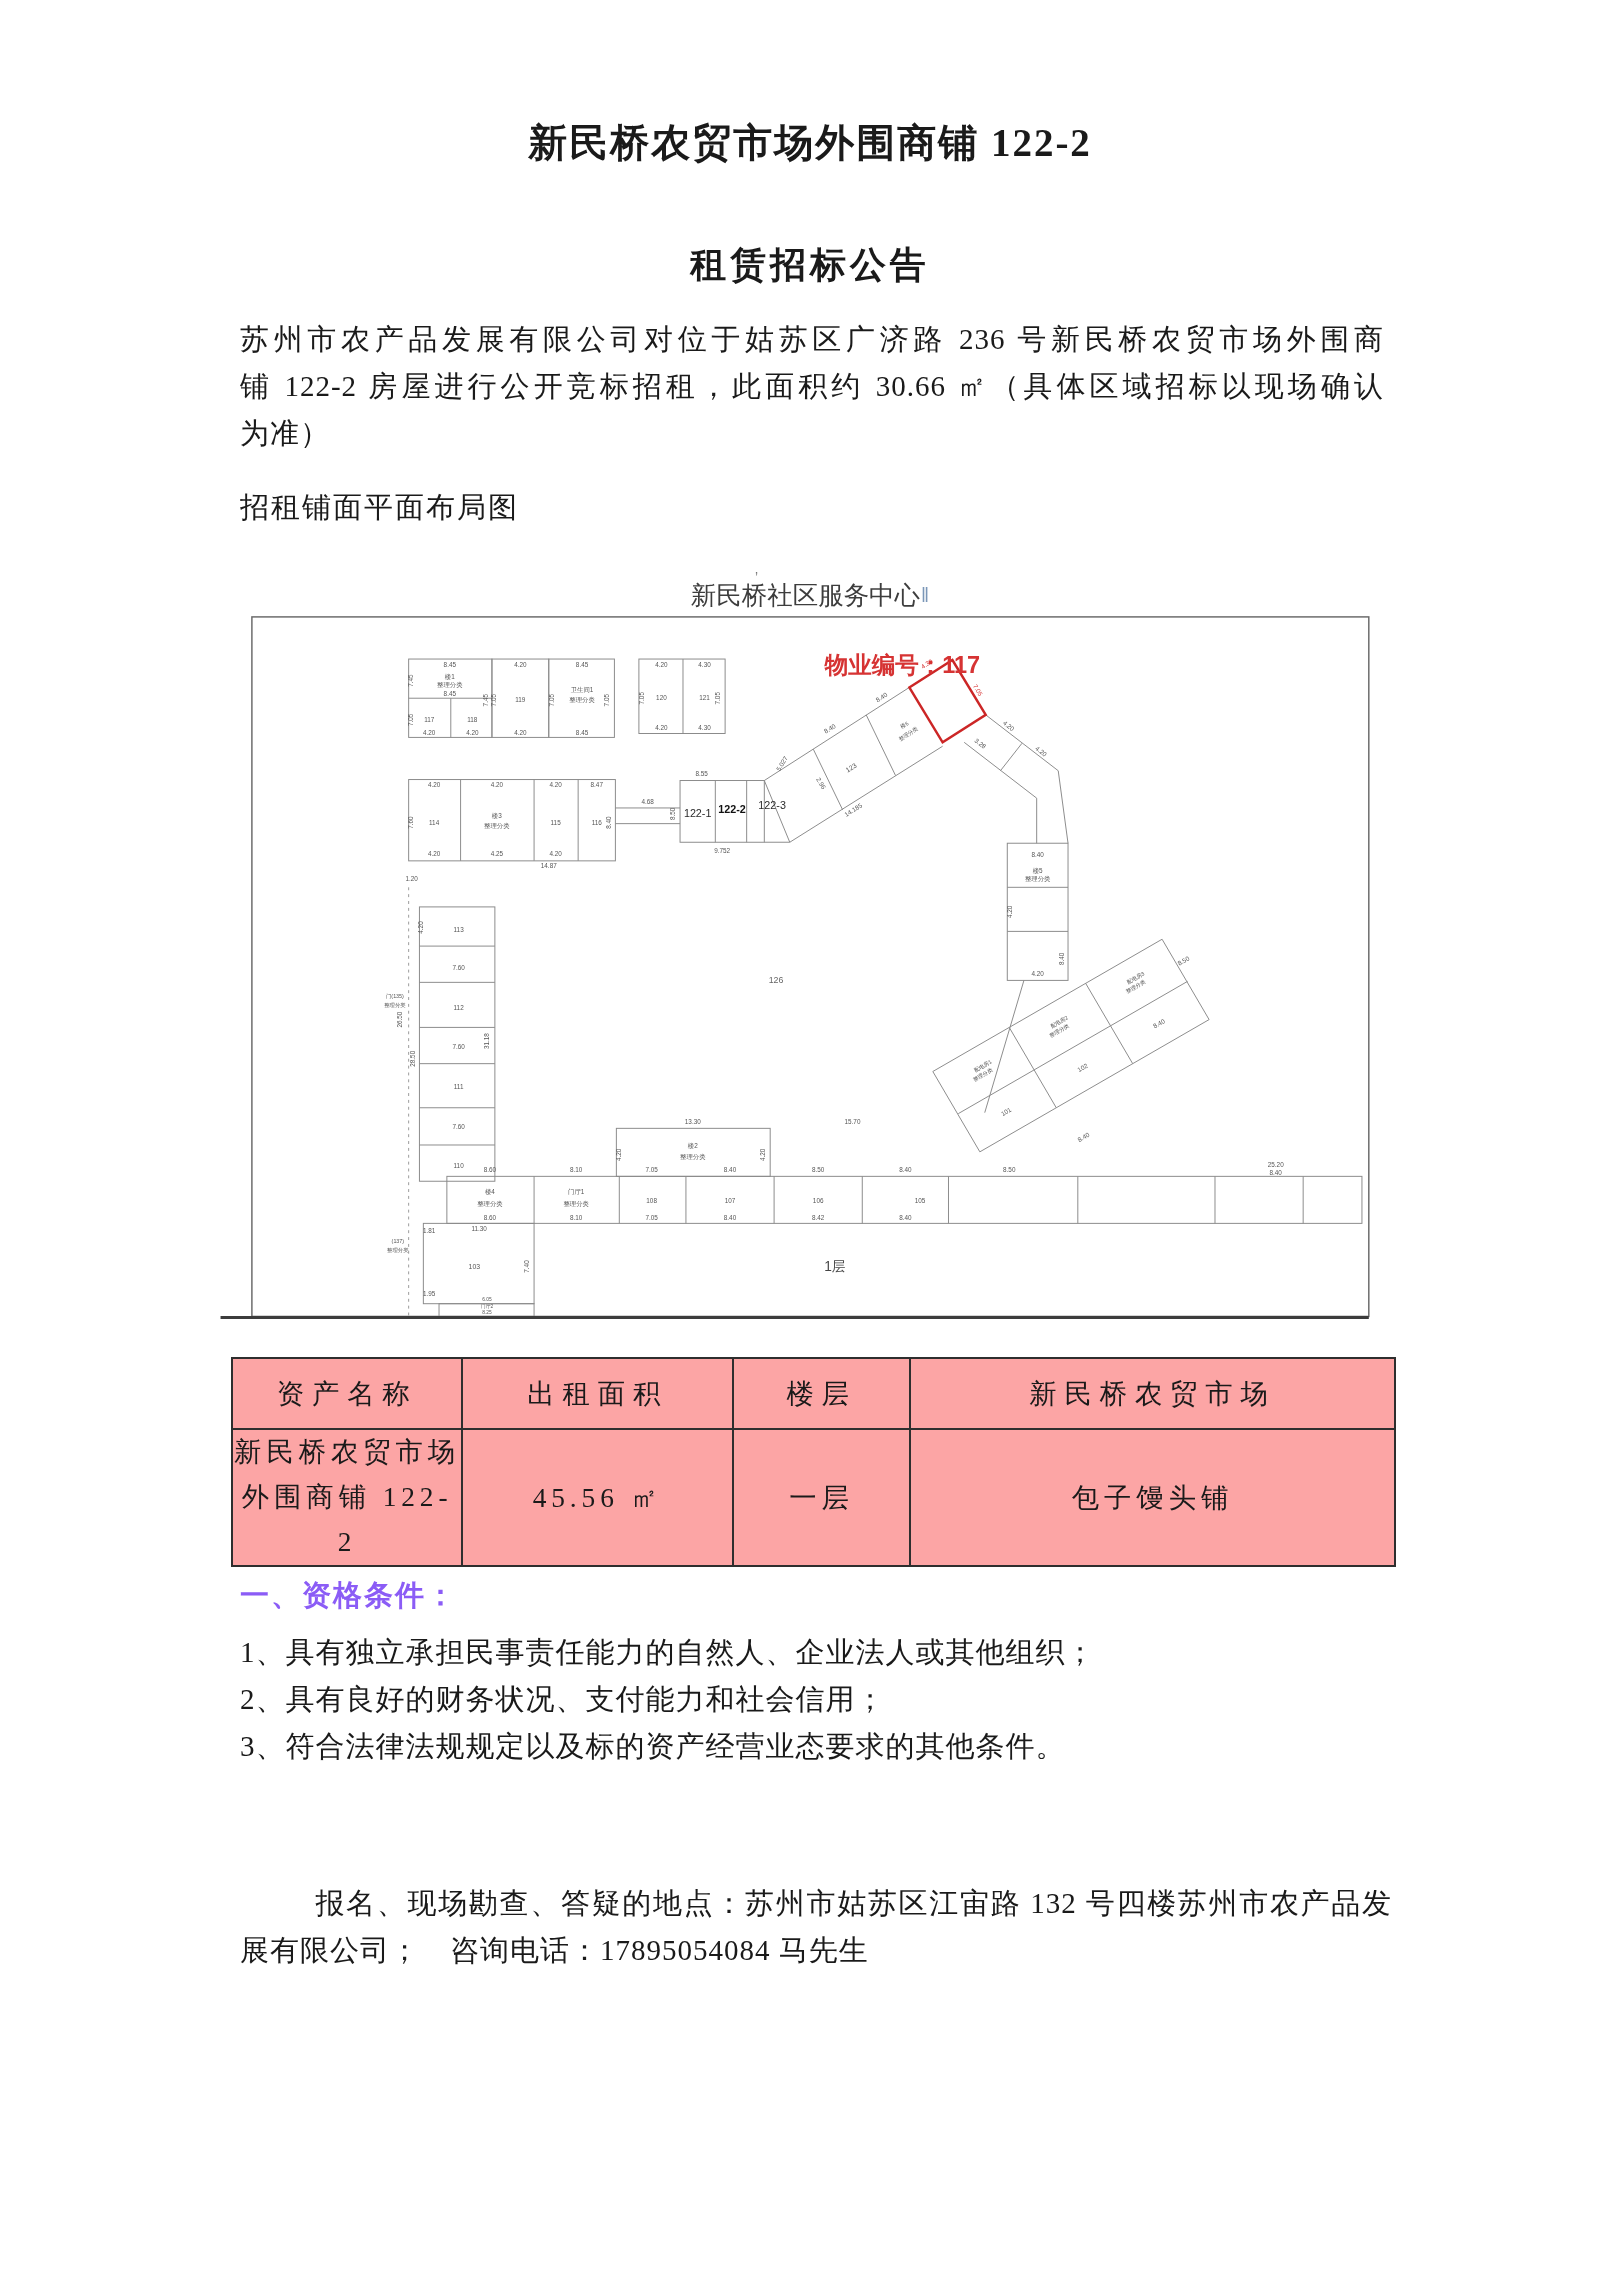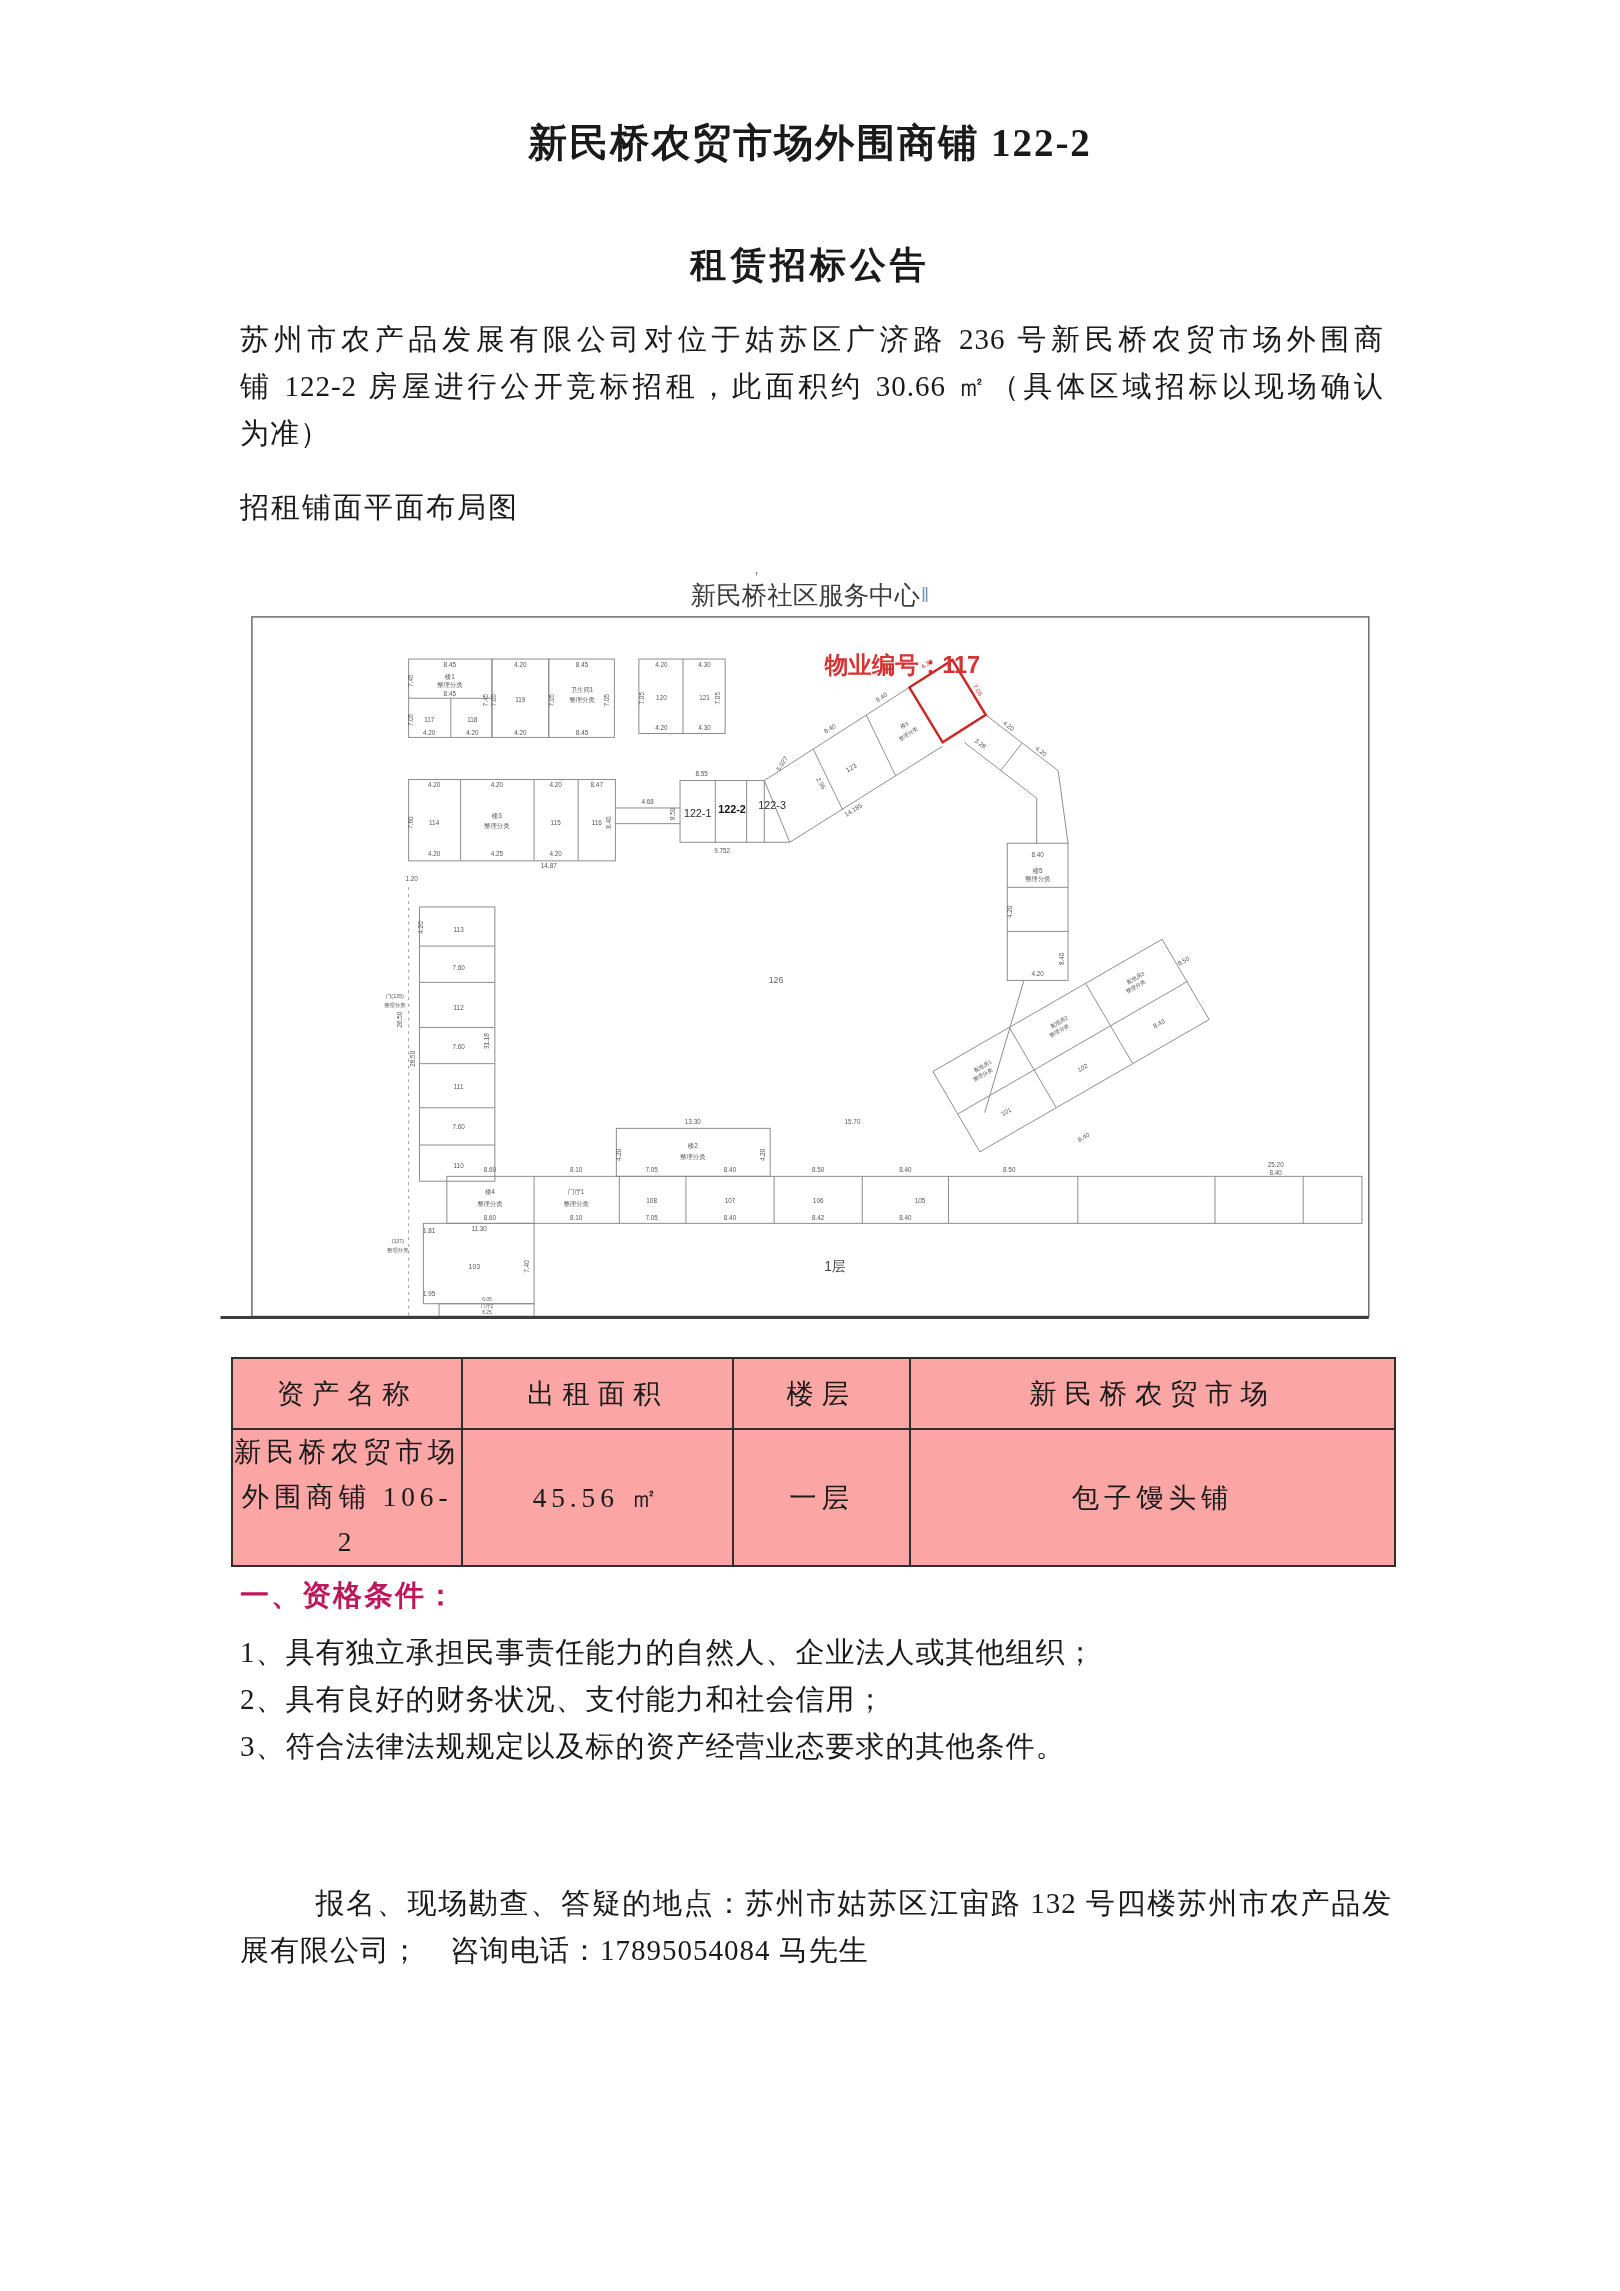--- a/index.html
+++ b/index.html
@@ -16,21 +16,21 @@
            font-family:"Liberation Sans","DejaVu Sans",sans-serif;}
   table.assets{position:absolute;top:1357px;left:231px;width:1165px;border-collapse:collapse;
                font-size:27.4px;table-layout:fixed;}
   table.assets th,table.assets td{border:2px solid #2e2e2e;text-align:center;vertical-align:middle;
                font-weight:normal;background:#fca5a5;padding:0;}
   table.assets th{height:69px;letter-spacing:7.8px;}
   table.assets td{height:100px;letter-spacing:4.9px;}
   td.asset-name{letter-spacing:2px;line-height:45px;}
   .col1{width:19.8%;} .col2{width:23.3%;} .col3{width:15.2%;} .col4{width:41.7%;}
   .sec-heading{position:absolute;left:240px;font-size:29px;font-weight:bold;letter-spacing:2px;
-               font-family:"Liberation Sans","DejaVu Sans",sans-serif;color:#be185d;}
+               font-family:"Liberation Sans","DejaVu Sans",sans-serif;color:#8b5cf6;}
   .sec-heading.s1{top:1576px;}
   .sec-heading.s2{top:1802px;}
   .sec-items{position:absolute;top:1629px;left:240px;width:1152px;font-size:29px;line-height:47px;letter-spacing:1px;}
   .last-para{position:absolute;top:1880px;left:240px;width:1152px;font-size:29px;line-height:47px;
              letter-spacing:1px;text-indent:2.6em;text-align:justify;}
 </style>
 </head>
 <body>
 
 <div class="page">
@@ -258,21 +258,21 @@
     <tbody>
         <tr>
       <th>资产名称</th>
       <th>出租面积</th>
       <th>楼层</th>
       <th>新民桥农贸市场</th>
     </tr>
     <tr>
       <td class="asset-name">
         <div>新民桥农贸市场</div>
-        <div>外围商铺 106-2</div>
+        <div>外围商铺 122-2</div>
       </td>
       <td>45.56 ㎡</td>
       <td>一层</td>
       <td>包子馒头铺</td>
     </tr>
   </tbody>
     </table>
 
   <div class="sec-heading s1">一、资格条件：</div>
   <div class="sec-items">

